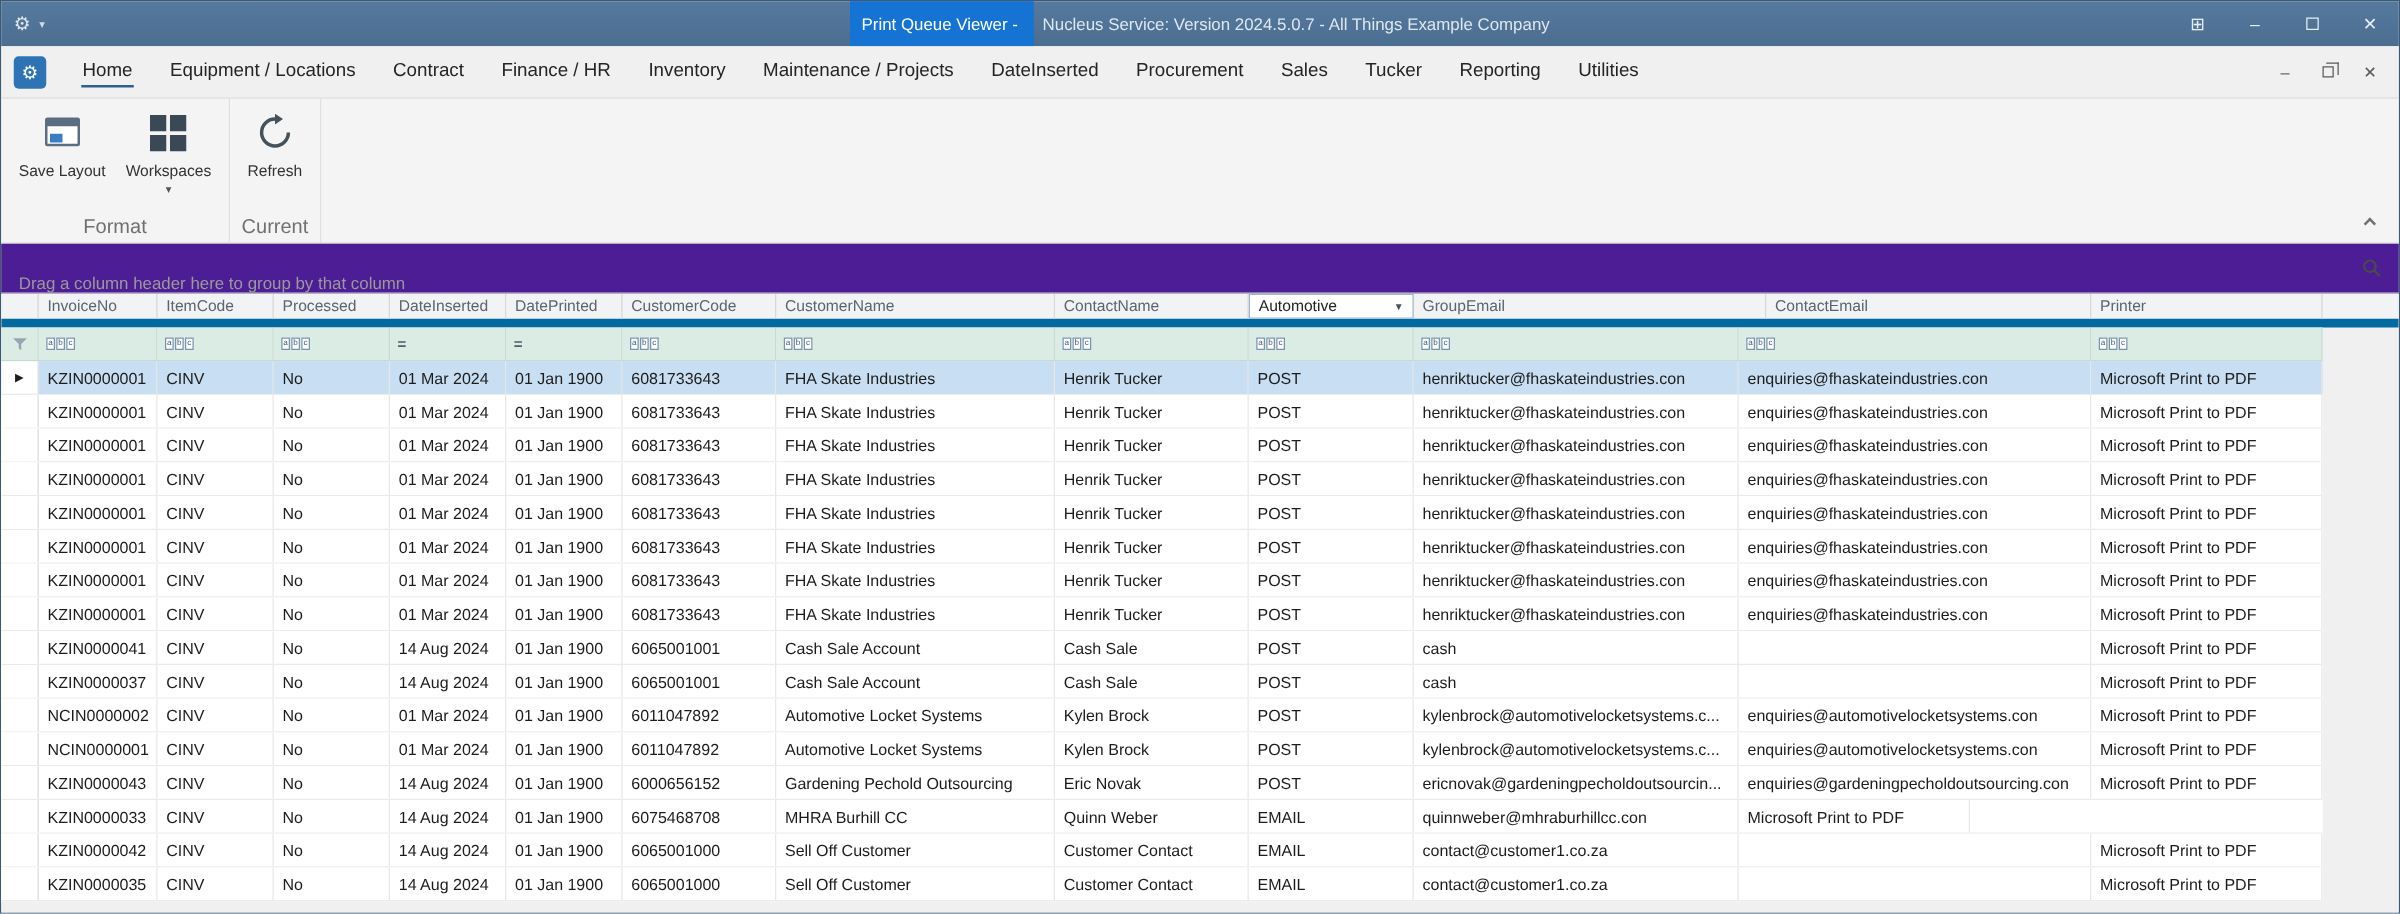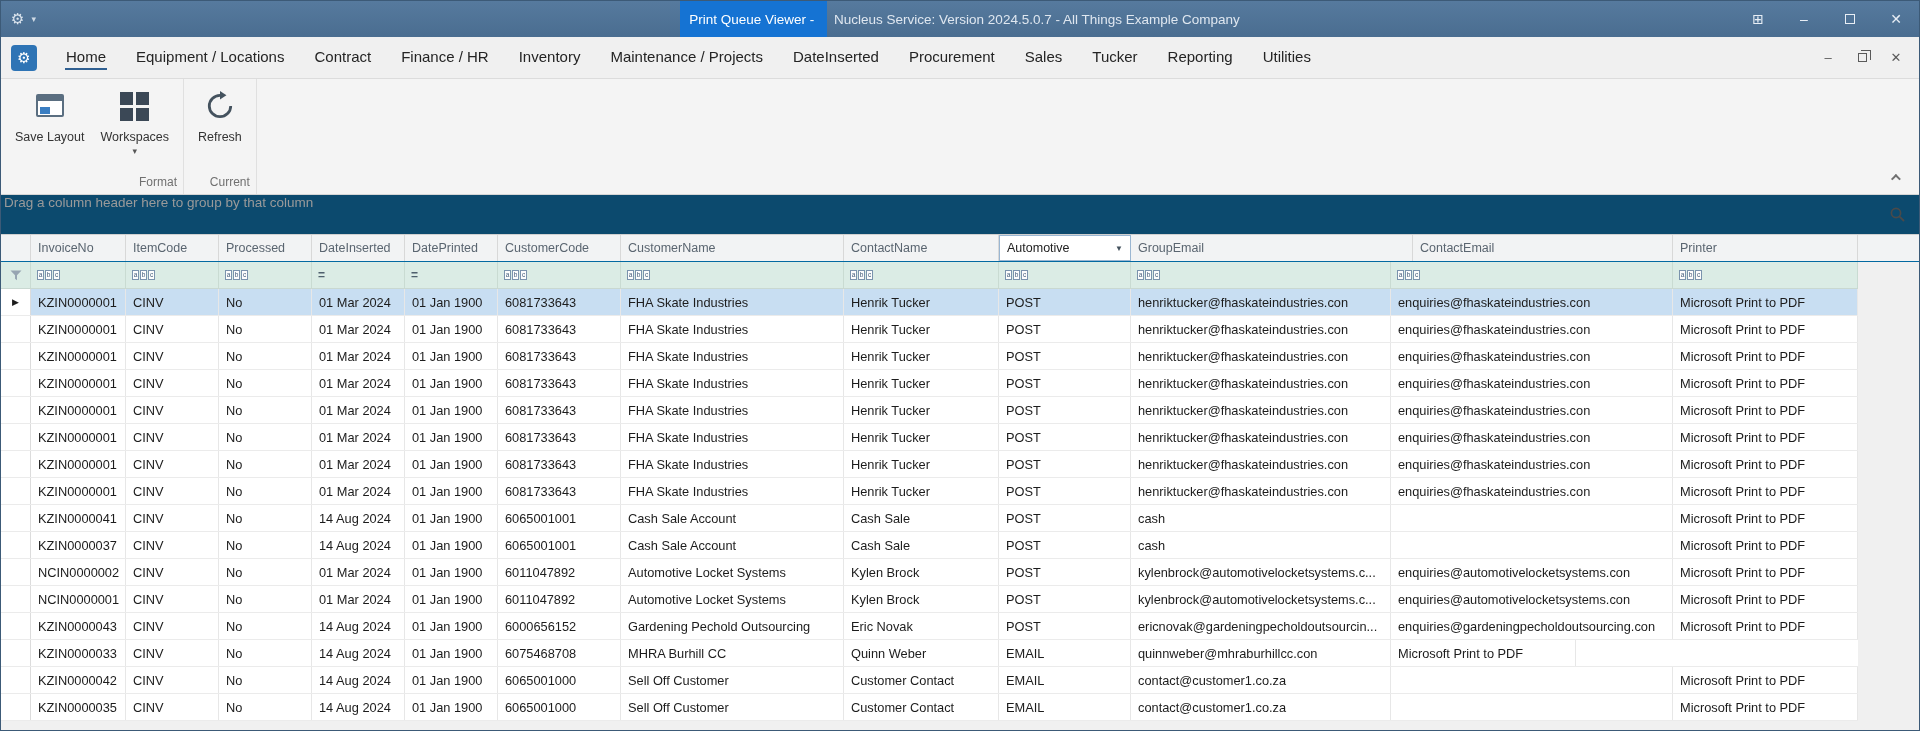--- a/index.html
+++ b/index.html
@@ -33,31 +33,31 @@
 
   
   .ribbon { height:116px; background:#f4f4f4; border-bottom:1px solid #d6d6d6; display:flex; position:relative; flex:0 0 116px; }
   .rgroup { display:flex; flex-direction:column; border-right:1px solid #e0e0e0; padding:4px 6px 0; }
   .rgroup-content { flex:1; display:flex; align-items:flex-start; }
   .rbtn { display:flex; flex-direction:column; align-items:center; padding:4px 8px 0; font-size:12.5px; color:#333; cursor:default; }
   .ricon { width:38px; height:38px; display:flex; align-items:center; justify-content:center; margin-bottom:5px; }
   .ws-grid { display:grid; grid-template-columns:13px 13px; grid-template-rows:13px 13px; gap:3px; }
   .ws-grid span { background:#3b4856; }
   .wcaret { font-size:9px; color:#555; margin-top:2px; }
-  .group-label { height:22px; line-height:20px; text-align:right; font-size:12px; color:#707070; }
+  .group-label { height:22px; line-height:20px; text-align:center; font-size:16px; color:#707070; }
   .ribbon-collapse { position:absolute; right:16px; bottom:10px; width:18px; height:14px; display:flex; align-items:center; justify-content:center; cursor:default; }
   .chev-up { width:7px; height:7px; border-top:2px solid #707070; border-right:2px solid #707070; transform:rotate(-45deg) translateY(2px); }
 
   
-  .group-panel { height:40px; background:#0c4a6e; border-bottom:1px solid #d0d0d0; display:flex; align-items:flex-start; padding:0 3px; color:#9a9a9a; font-size:13.5px; position:relative; flex:0 0 40px; }
+  .group-panel { height:40px; background:#4c1d95; border-bottom:1px solid #d0d0d0; display:flex; align-items:flex-end; padding:0 14px; color:#9a9a9a; font-size:13.5px; position:relative; flex:0 0 40px; }
   .search-btn { position:absolute; right:8px; top:0; height:100%; display:flex; align-items:center; justify-content:center; width:28px; cursor:default; }
 
   
   .grid-area { flex:1; background:#f0f0f0; overflow:hidden; }
-  .grid-header { width:100%; height:27px; background:#f2f3f4; border-bottom:1px solid #0369a1; display:flex; }
+  .grid-header { width:100%; height:27px; background:#f2f3f4; border-bottom:7px solid #0369a1; display:flex; }
   .hcell { height:100%; border-right:1px solid #d8d8d8; display:flex; align-items:center; padding:0 7px; font-size:12.5px; color:#5a6570; white-space:nowrap; overflow:hidden; }
   .hcell.ind { padding:0; }
   .hcell.focused { background:#fff; border:1px solid #9ab6d2; color:#222; }
   .hcaret { margin-left:auto; font-size:8px; color:#44525e; padding-left:6px; }
   .grid-filter { width:1857px; height:27px; display:flex; border-bottom:1px solid #c9d8d1; }
   .fcell { height:100%; background:#dbece5; border-right:1px solid #c9dbd2; display:flex; align-items:center; padding:0 6px; }
   .fcell.ind { justify-content:center; padding:0; }
   .abc-icon { display:flex; gap:1px; }
   .abc-icon span { width:7px; height:10px; border:1px solid #7a93ad; background:#fdfdfd; font-size:6.5px; line-height:8px; text-align:center; color:#3f5a78; }
   .eq-icon { font-size:12px; font-weight:bold; color:#4f5f6d; }

